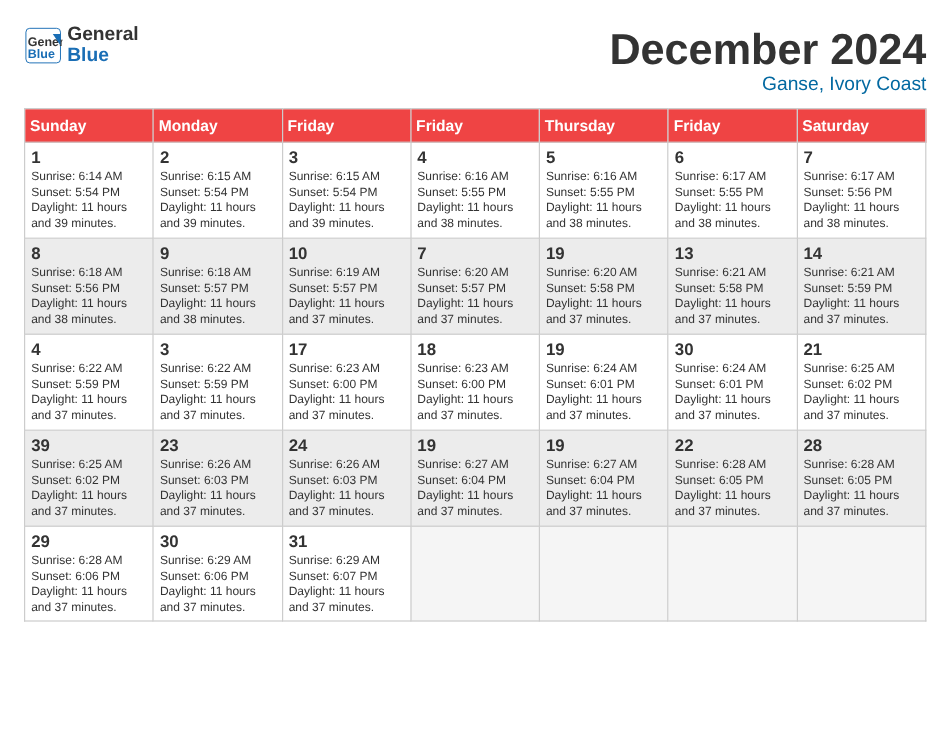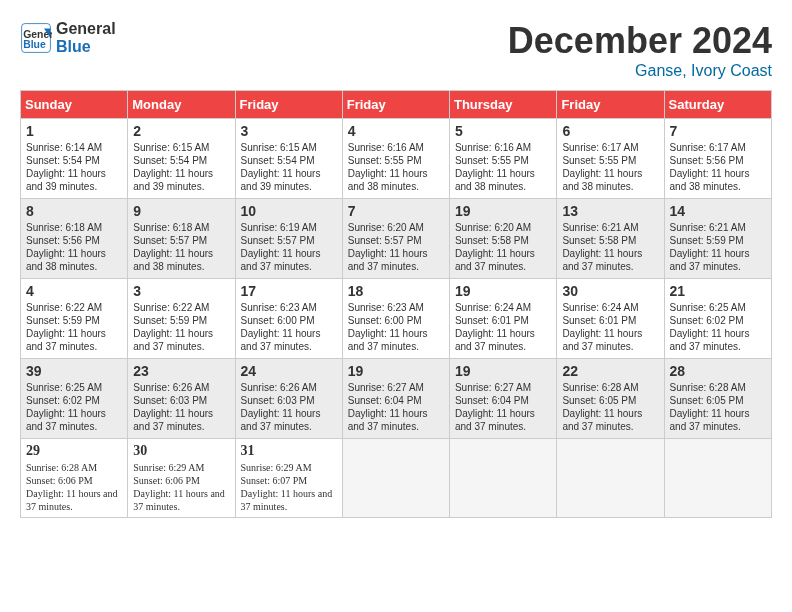--- a/index.html
+++ b/index.html
@@ -55,21 +55,20 @@
       vertical-align: top;
       padding: 4px 5px;
       width: 108px;
       background: #fff;
     }
     .calendar tr.week-row td {
       height: 80px;
     }
     .calendar tr.last-row td {
       height: 70px;
-      font-family: Liberation Serif, serif;
     }
     .day-num {
       font-size: 14px;
       font-weight: bold;
       color: #333;
       display: block;
       margin-bottom: 2px;
     }
     .day-info {
       color: #333;

